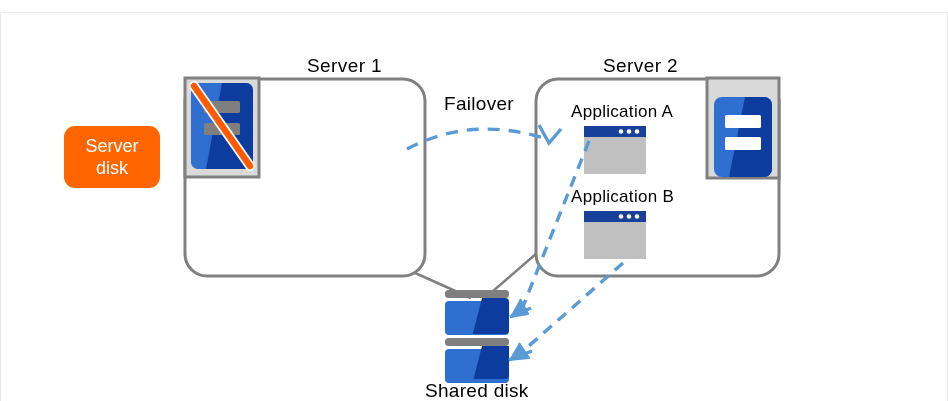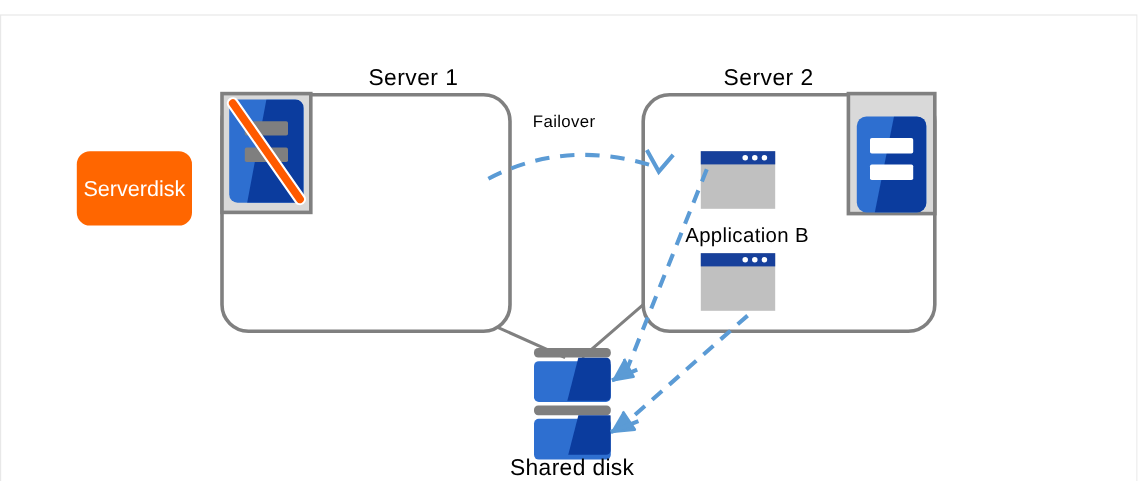--- a/index.html
+++ b/index.html
@@ -32,21 +32,21 @@
     color: #000000;
     white-space: nowrap;
   }
   #server1-label, #server2-label {
     font-size: 19px;
     letter-spacing: 0.4px;
   }
   #server1-label { left: 306px; top: 42px; }
   #server2-label { left: 602px; top: 42px; }
   #failover-label {
-    font-size: 14px;
+    font-size: 19px;
     left: 443px;
     top: 80px;
     letter-spacing: 0.3px;
   }
   #app-a-label {
     font-size: 17px;
     left: 570px;
     top: 89px;
     letter-spacing: 0.3px;
   }
@@ -64,21 +64,21 @@
   }
   #server-down-badge {
     position: absolute;
     left: 63px;
     top: 113px;
     width: 96px;
     height: 62px;
     background: #FF6600;
     border-radius: 11px;
     display: flex;
-    flex-direction: row;
+    flex-direction: column;
     align-items: center;
     justify-content: center;
     color: #ffffff;
     font-size: 18px;
     line-height: 22px;
   }
   #server-down-badge span { display: block; }
 </style>
 </head>
 <body>
@@ -184,20 +184,21 @@
       <path d="M 508 347 L 531 338" fill="none" stroke="#5B9BD5" stroke-width="3.4"></path>
     </g>
   </svg>
 
   <div class="lbl" id="server1-label">Server 1</div>
 
   <div class="lbl" id="server2-label">Server 2</div>
 
   <div class="lbl" id="failover-label">Failover</div>
 
+  <div class="lbl" id="app-a-label">Application  A</div>
 
   <div class="lbl" id="app-b-label">Application  B</div>
 
   <div class="lbl" id="shared-disk-label">Shared disk</div>
 
   <div id="server-down-badge">
     <span>Server</span>
     <span>disk</span>
   </div>
 

